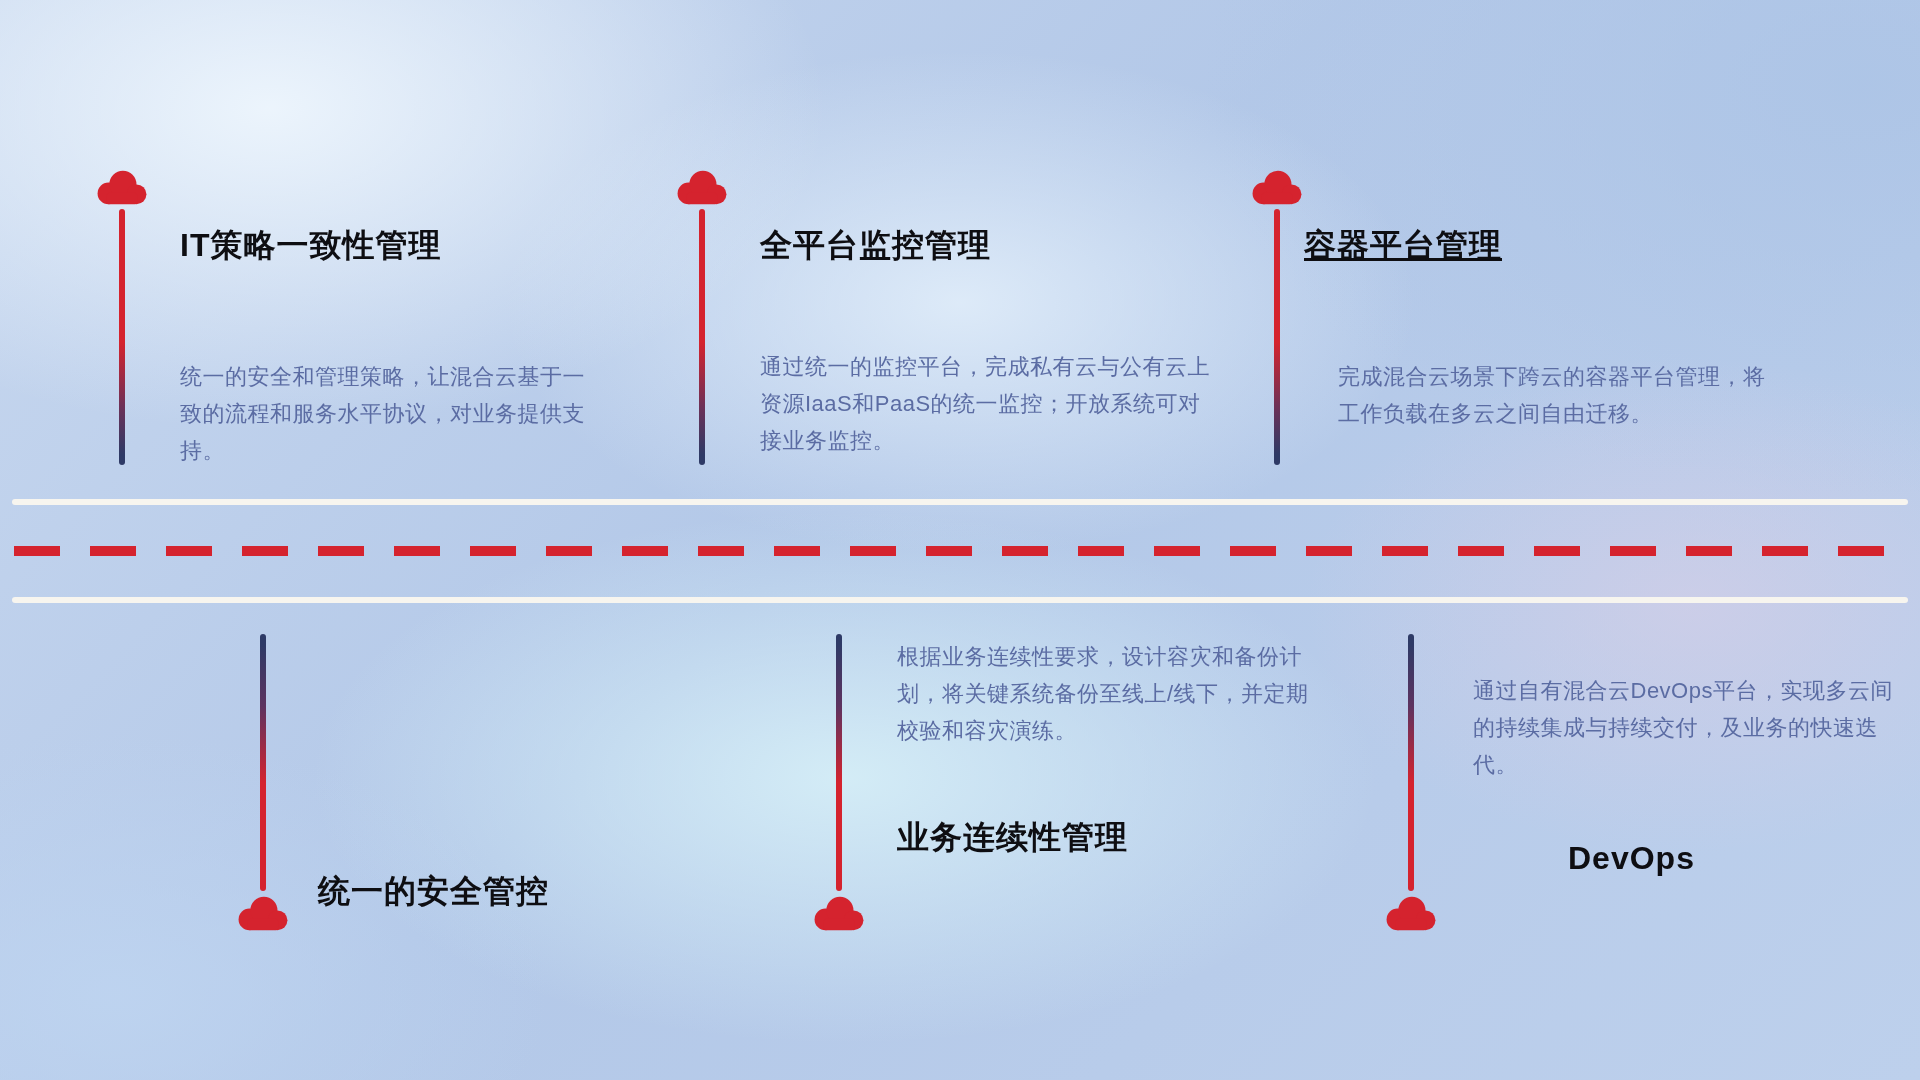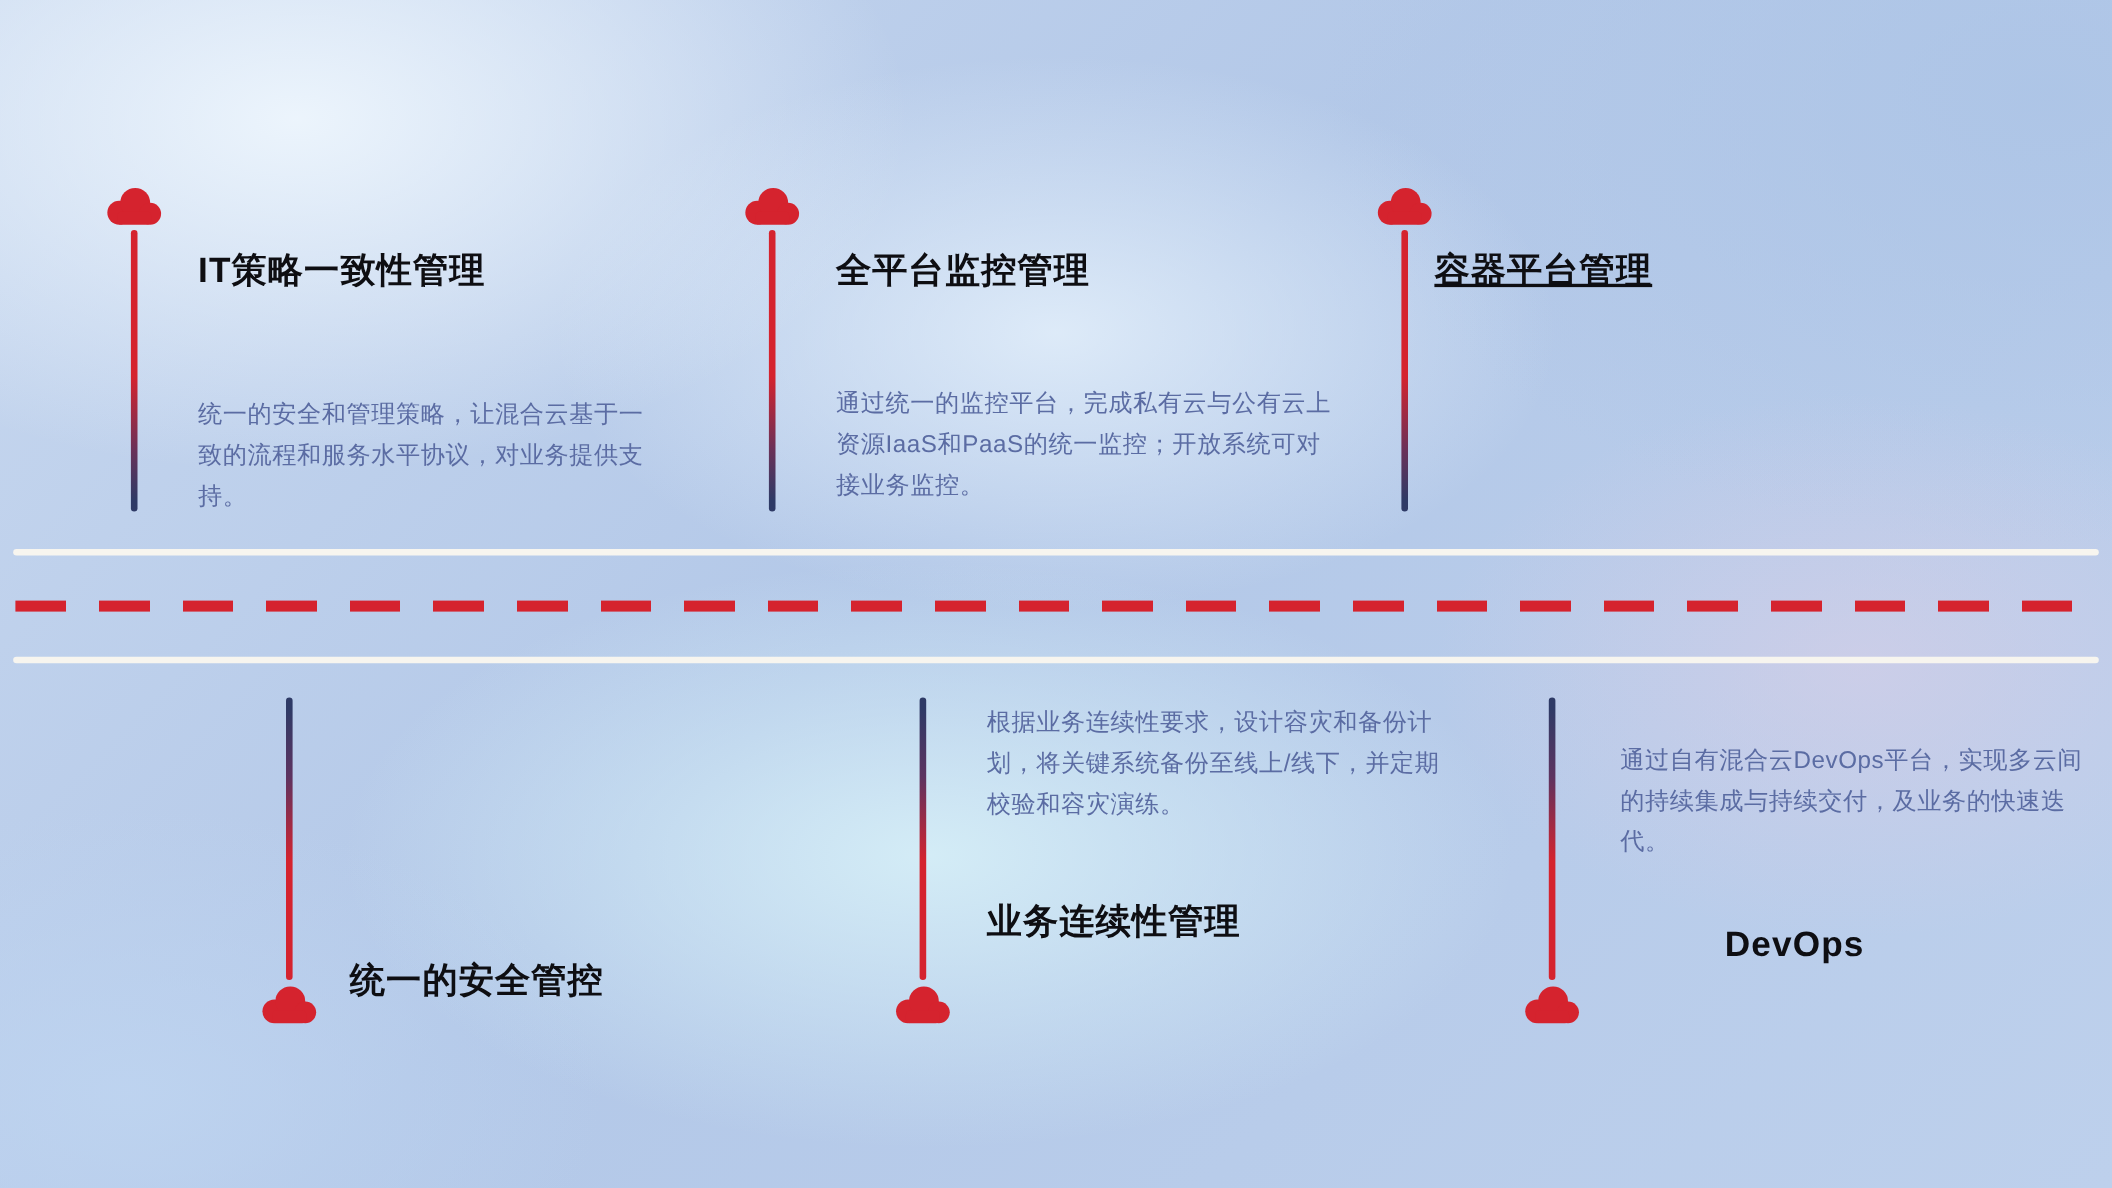--- a/index.html
+++ b/index.html
@@ -142,20 +142,21 @@
         <g fill="#d5232e">
       <circle cx="17" cy="27" r="12"></circle>
           <circle cx="33" cy="17" r="15"></circle>
       <circle cx="48" cy="28" r="11"></circle>
           <rect x="15" y="26" width="34" height="13" rx="4"></rect>
     </g>
       </svg>
   </span>
   <span class="stick down t3-stick"></span>
   <h2 class="item-title t3-title">容器平台管理</h2>
+  <p class="item-desc t3-desc">完成混合云场景下跨云的容器平台管理，将工作负载在多云之间自由迁移。</p>
 
   <span class="stick up b1-stick"></span>
   <h2 class="item-title b1-title">统一的安全管控</h2>
   <span class="cloud b1-cloud">
     <svg viewBox="0 0 64 42" aria-hidden="true">
         <g fill="#d5232e">
       <circle cx="17" cy="27" r="12"></circle>
           <circle cx="33" cy="17" r="15"></circle>
       <circle cx="48" cy="28" r="11"></circle>
           <rect x="15" y="26" width="34" height="13" rx="4"></rect>

